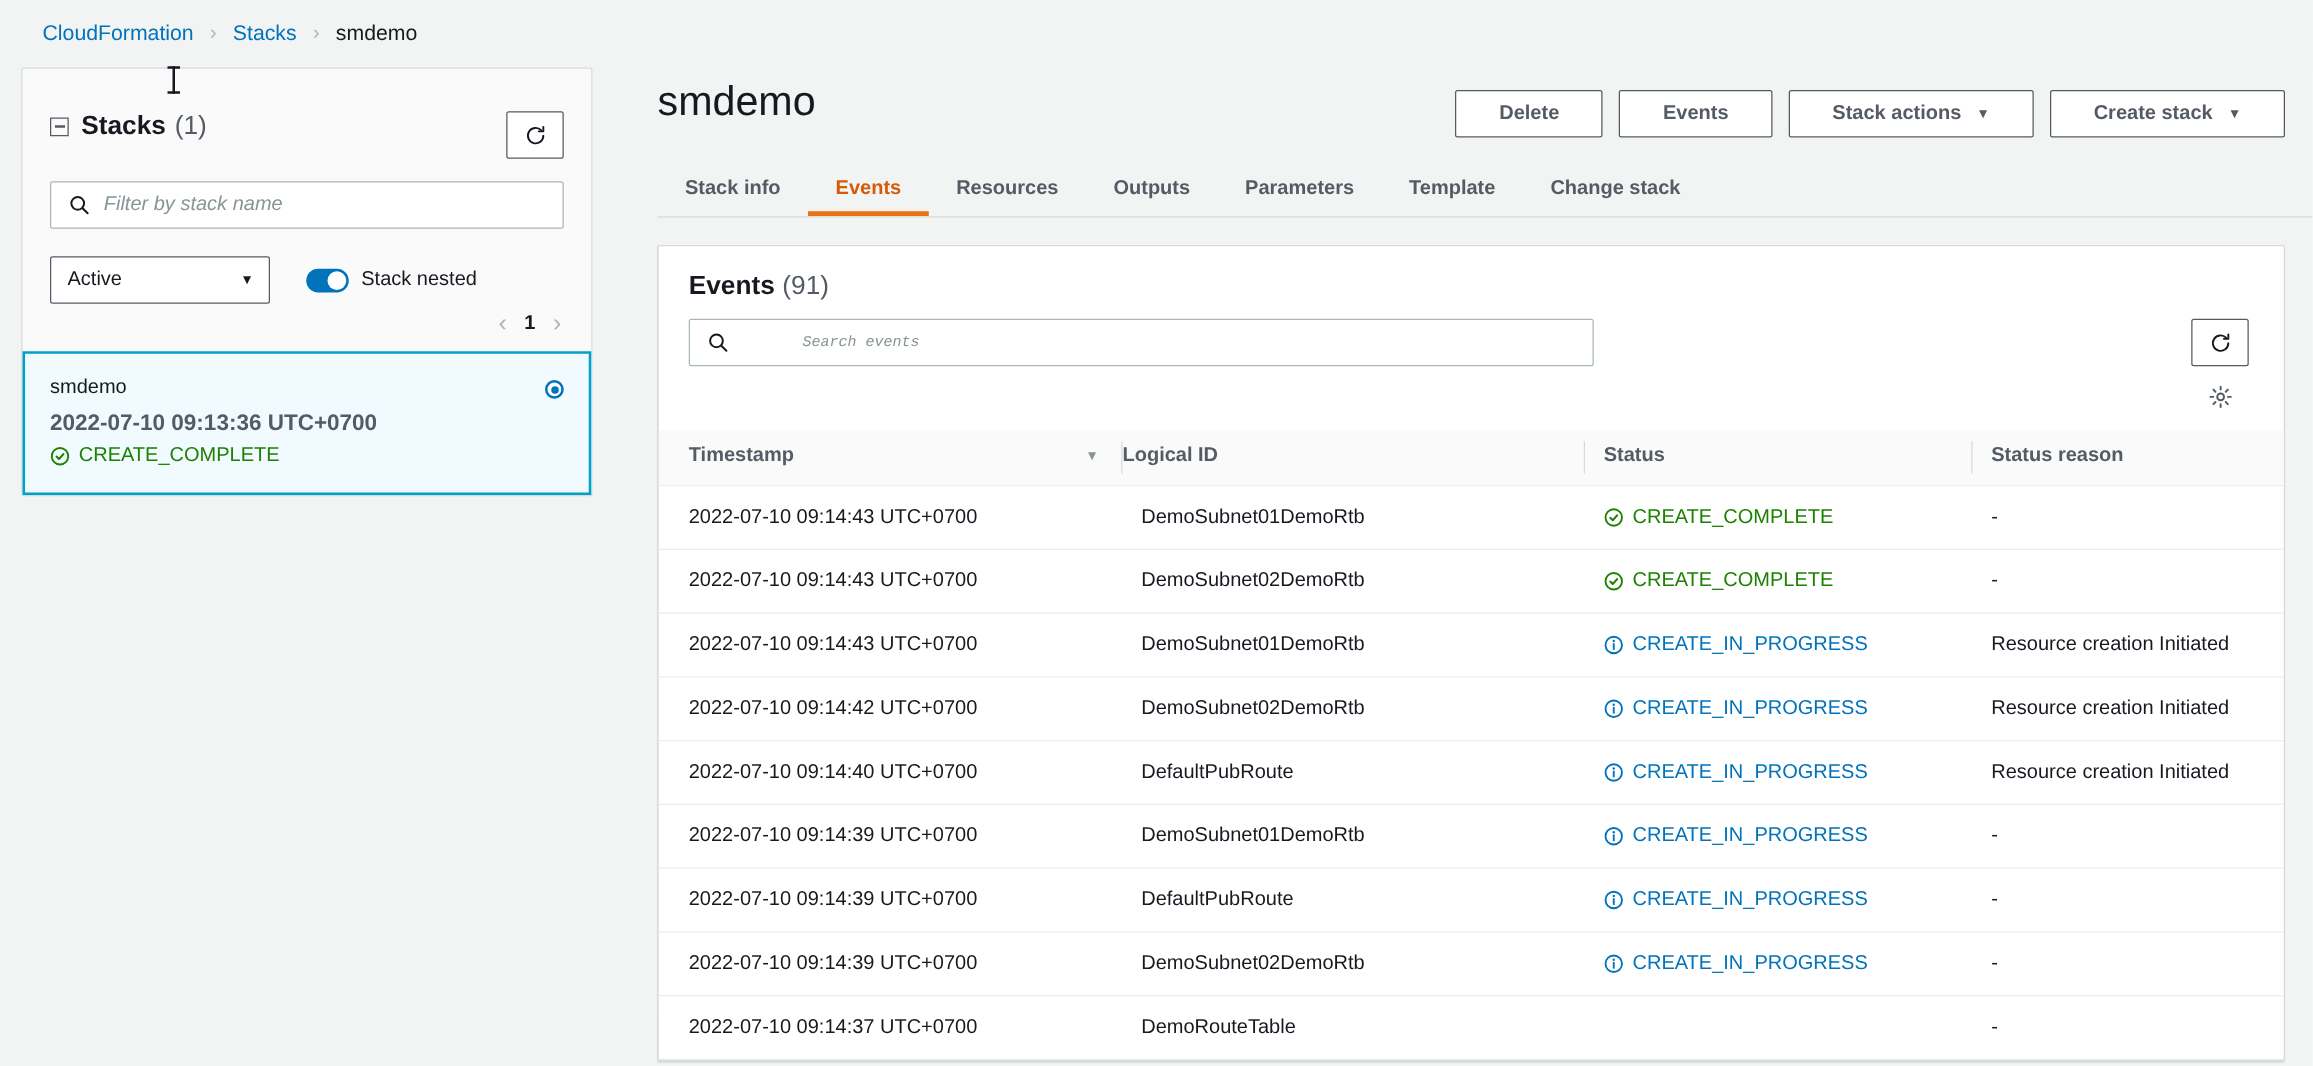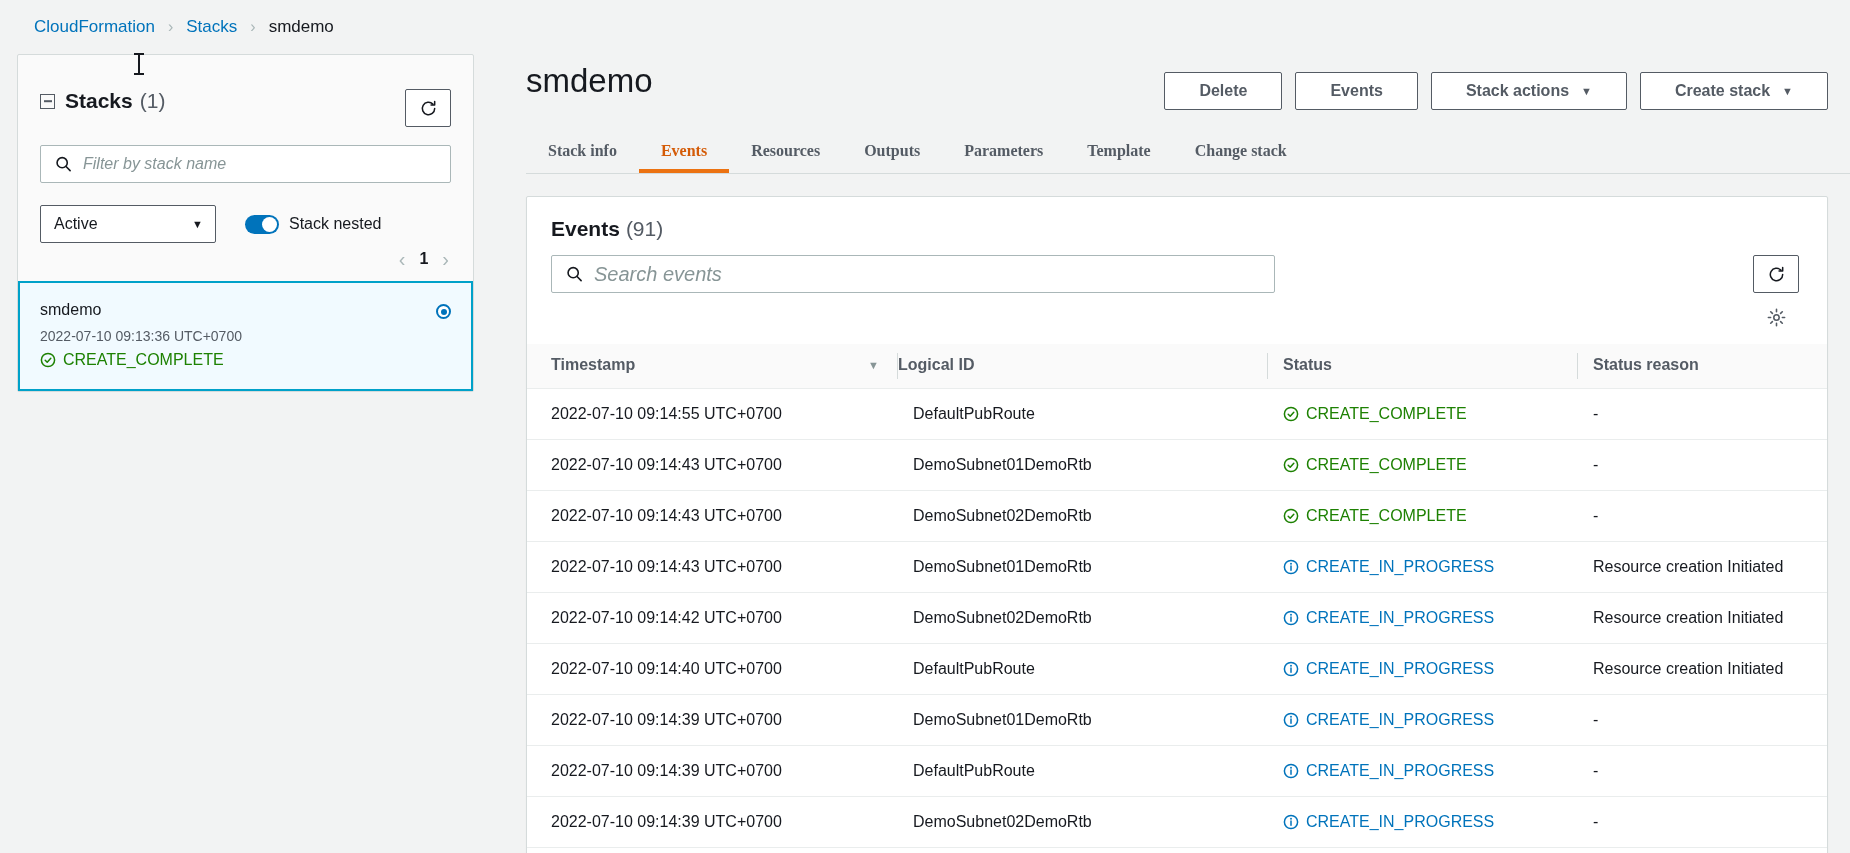--- a/index.html
+++ b/index.html
@@ -177,21 +177,21 @@
 
   .stack-card {
     border: 2px solid #00a1c9;
     background: #f1faff;
     padding: 18px 20px 20px 20px;
     position: relative;
     margin: 12px -22px -22px -22px;
     cursor: pointer;
   }
   .sc-name { font-size: 16px; color: #16191f; }
-  .sc-time { font-size: 14px; color: #545b64; margin-top: 9px; }
+  .sc-time { font-size: 18px; color: #545b64; margin-top: 9px; font-weight: bold; }
   .sc-status {
     display: flex; align-items: center; gap: 7px;
     margin-top: 7px;
     font-size: 16px;
     color: #1d8102;
   }
   .radio {
     position: absolute;
     right: 20px; top: 21px;
     width: 15px; height: 15px;
@@ -248,21 +248,20 @@
     border-bottom: 1px solid #d5dbdb;
     padding-right: 22px;
   }
   .tab {
     font-size: 16px;
     font-weight: bold;
     color: #545b64;
     padding: 10px 22px 13px 22px;
     cursor: pointer;
     white-space: nowrap;
-    font-family: Liberation Serif, serif;
   }
   .tab.active {
     color: #d45b07;
     box-shadow: inset 0 -4px 0 0 #ec7211;
   }
 
   
   .panel {
     margin: 22px 22px 0 26px;
     background: #fff;
@@ -292,23 +291,24 @@
     width: 724px;
     height: 38px;
     border: 1px solid #aab7b8;
     border-radius: 2px;
     display: flex; align-items: center;
     padding-left: 42px;
     background: #fff;
   }
   .evt-search input {
     border: 0; outline: 0; width: 100%;
-    font-size: 20px;
-    font-family: Liberation Sans, sans-serif;
+    font-size: 12px;
+    font-family: Liberation Mono, monospace;
     background: transparent;
+    margin-left: 48px;
   }
   .evt-search input::placeholder { color: #879596; font-style: italic; }
   .tool-right {
     margin-left: auto;
     display: flex;
     flex-direction: column;
     align-items: center;
     gap: 14px;
     padding-right: 4px;
   }
@@ -501,34 +501,20 @@
                 <span class="sort-caret">▼</span>
               </div>
             </th>
             <th class="c2">Logical ID</th>
             <th class="c3">Status</th>
             <th class="c4">Status reason</th>
           </tr>
         </thead>
         <tbody id="events-tbody">
             <tr>
-              <td class="c1">2022-07-10 09:14:55 UTC+0700</td>
-              <td class="c2">DefaultPubRoute</td>
-              <td class="c3">
-                <span class="status-cell status-complete">
-                  <svg width="16" height="16" viewBox="0 0 16 16" fill="none">
-                    <circle cx="8" cy="8" r="6.6" stroke="#1d8102" stroke-width="1.5"></circle>
-                    <path d="M5.2 8.2l2 2 3.6-4" stroke="#1d8102" stroke-width="1.5" stroke-linecap="round" stroke-linejoin="round"></path>
-                  </svg>
-                  <span>CREATE_COMPLETE</span>
-                </span>
-              </td>
-              <td class="c4">-</td>
-            </tr>
-            <tr>
               <td class="c1">2022-07-10 09:14:43 UTC+0700</td>
               <td class="c2">DemoSubnet01DemoRtb</td>
               <td class="c3">
                 <span class="status-cell status-complete">
                   <svg width="16" height="16" viewBox="0 0 16 16" fill="none">
                     <circle cx="8" cy="8" r="6.6" stroke="#1d8102" stroke-width="1.5"></circle>
                     <path d="M5.2 8.2l2 2 3.6-4" stroke="#1d8102" stroke-width="1.5" stroke-linecap="round" stroke-linejoin="round"></path>
                   </svg>
                   <span>CREATE_COMPLETE</span>
                 </span>

